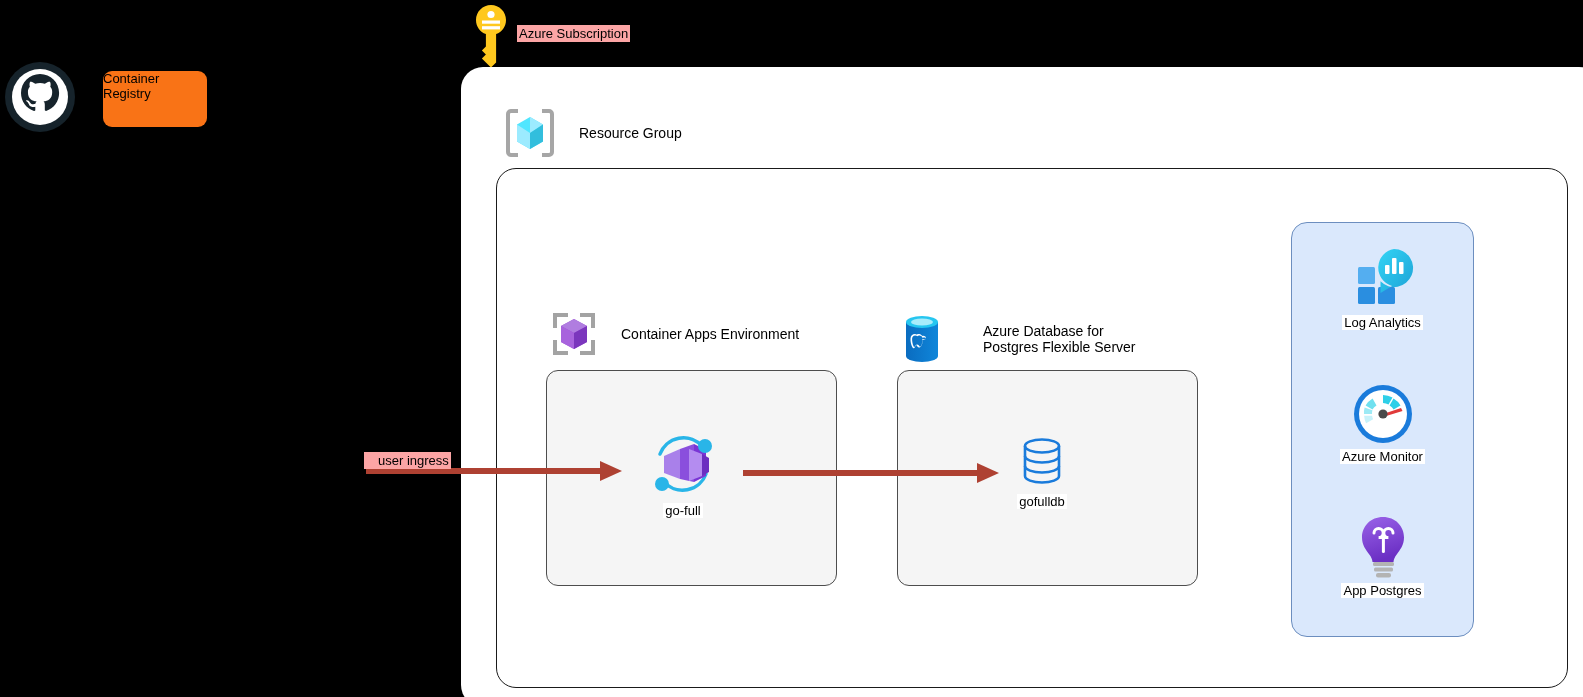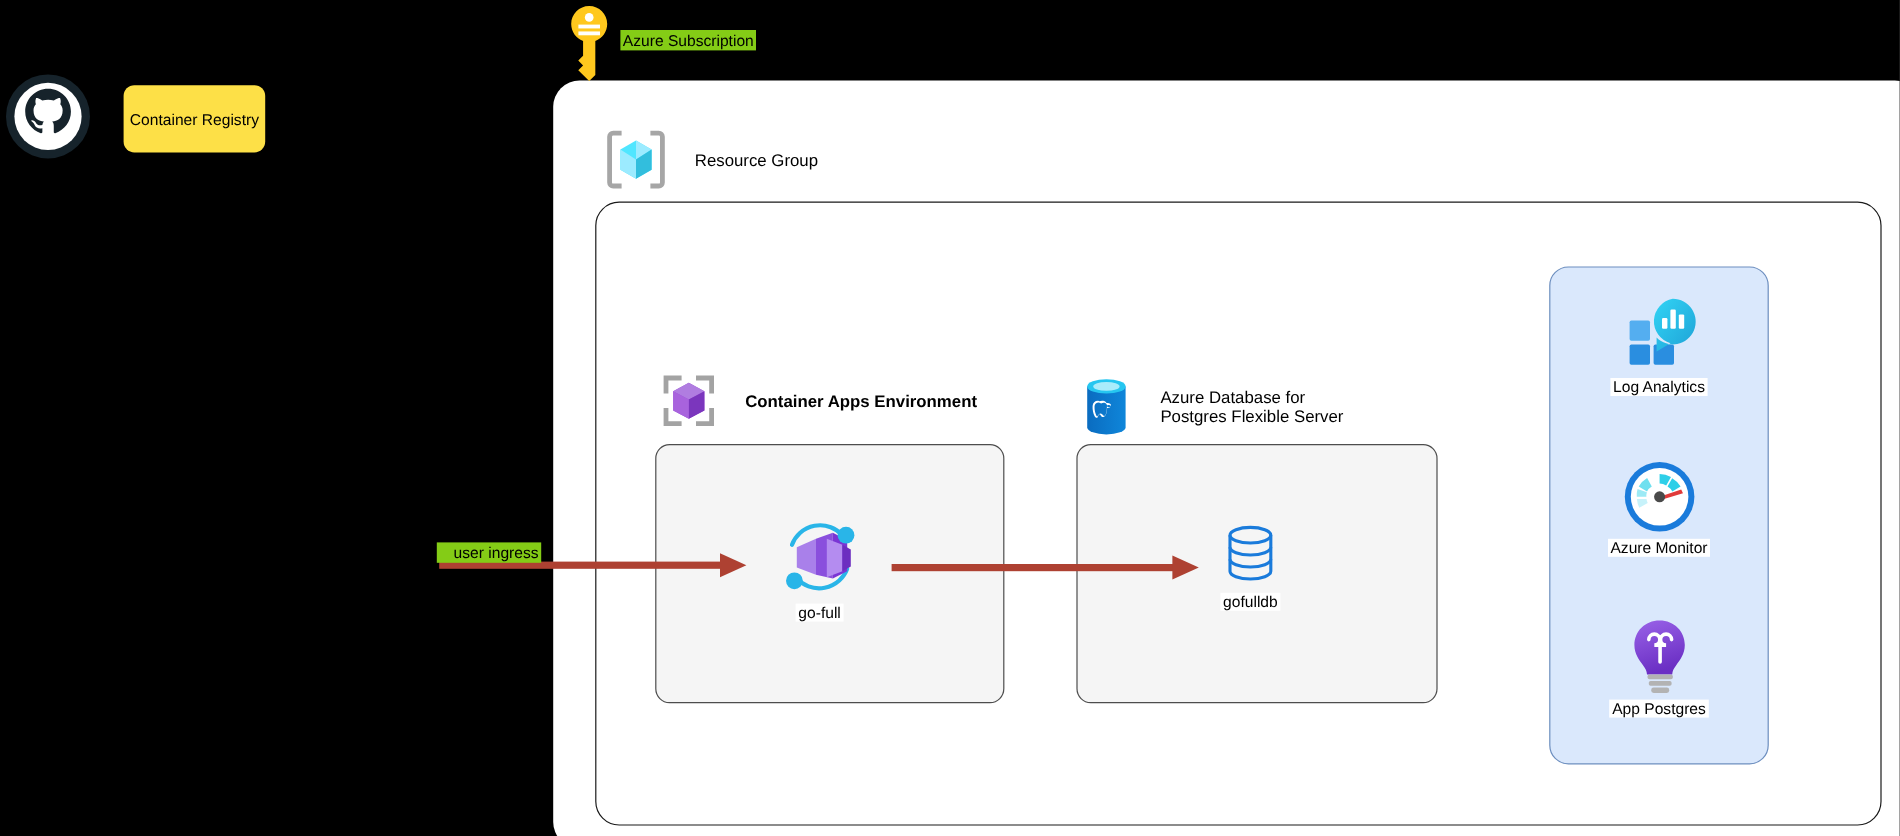--- a/index.html
+++ b/index.html
@@ -7,21 +7,21 @@
     width: 1583px; height: 697px;
     background: #000000;
     font-family: "Liberation Sans", sans-serif;
     overflow: hidden;
   }
   #stage { position: relative; width: 1583px; height: 697px; background: #000; }
 
   
   .chip {
     position: absolute;
-    background: #84cc16;
+    background: #fca5a5;
     color: #000000;
     font-size: 13px;
     line-height: 15px;
     white-space: nowrap;
     padding: 1px 2px;
   }
 
   
   .subscription-panel {
     position: absolute;
@@ -36,24 +36,24 @@
     width: 1072px; height: 520px;
     background: #ffffff;
     border: 1px solid #1a1a1a;
     border-radius: 20px;
   }
 
   
   .registry-box {
     position: absolute;
     left: 103px; top: 71px;
-    width: 118px; height: 56px;
-    background: #fde047;
+    width: 104px; height: 56px;
+    background: #f97316;
     border-radius: 9px;
-    display: flex; align-items: center; justify-content: center;
+    display: flex; align-items: flex-start; justify-content: center;
   }
   .registry-box span { font-size: 13px; color: #000; }
 
   
   .group-box {
     position: absolute;
     background: #f5f5f5;
     border: 1px solid #4d4d4d;
     border-radius: 12px;
   }
@@ -157,37 +157,37 @@
         <path d="M38 4 h7 a3 3 0 0 1 3 3 v38 a3 3 0 0 1 -3 3 h-7" fill="none" stroke="#a6a6a6" stroke-width="4"></path>
         <polygon points="26,10 39,17.5 39,34.5 26,42 13,34.5 13,17.5" fill="#50e6ff"></polygon>
         <polygon points="26,10 39,17.5 26,26" fill="#9cebff"></polygon>
         <polygon points="26,26 39,17.5 39,34.5 26,42" fill="#32bedd"></polygon>
         <polygon points="13,17.5 26,26 26,42 13,34.5" fill="#9cebff"></polygon>
       </svg>
     </span>
     <span class="txt">Resource Group</span>
   </div>
 
-  <div class="hdr" style="left:550px;top:310px;font-weight:bold;">
+  <div class="hdr" style="left:550px;top:310px;">
     <span>
       <svg width="48" height="48" viewBox="0 0 48 48">
         <path d="M3 3 h15 v4 h-11 v11 h-4 z" fill="#a3a3a3"></path>
         <path d="M45 3 h-15 v4 h11 v11 h4 z" fill="#a3a3a3"></path>
         <path d="M3 45 h15 v-4 h-11 v-11 h-4 z" fill="#a3a3a3"></path>
         <path d="M45 45 h-15 v-4 h11 v-11 h4 z" fill="#a3a3a3"></path>
         <polygon points="24,9 37,16 37,32 24,39 11,32 11,16" fill="#9b4fd6"></polygon>
         <polygon points="24,9 37,16 24,23 11,16" fill="#b07de0"></polygon>
         <polygon points="24,23 37,16 37,32 24,39" fill="#7b36bd"></polygon>
         <polygon points="11,16 24,23 24,39 11,32" fill="#a863dd"></polygon>
       </svg>
     </span>
     <span class="txt">Container Apps Environment</span>
   </div>
 
-  <div class="hdr" style="left:900px;top:314px;">
+  <div class="hdr" style="left:900px;top:314px;gap:16px;">
     <span>
       <svg width="44" height="50" viewBox="0 0 44 50">
         <defs>
           <linearGradient id="pgGrad" x1="0" y1="0" x2="1" y2="0">
             <stop offset="0" stop-color="#0a6cc0"></stop>
             <stop offset="1" stop-color="#0f86da"></stop>
           </linearGradient>
         </defs>
         <path d="M6 8 h32 v34 a16 6 0 0 1 -32 0 z" fill="url(#pgGrad)"></path>
         <ellipse cx="22" cy="8" rx="16" ry="6" fill="#26c6f0"></ellipse>

